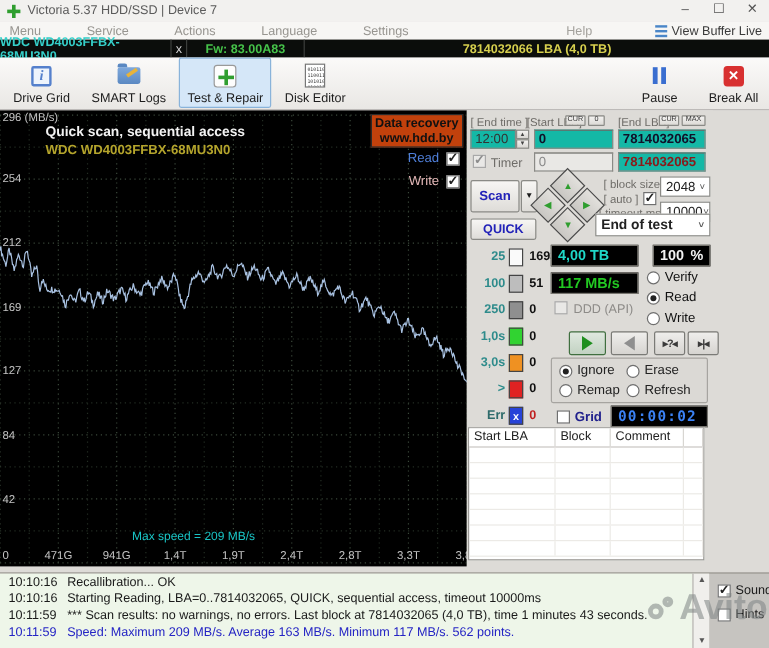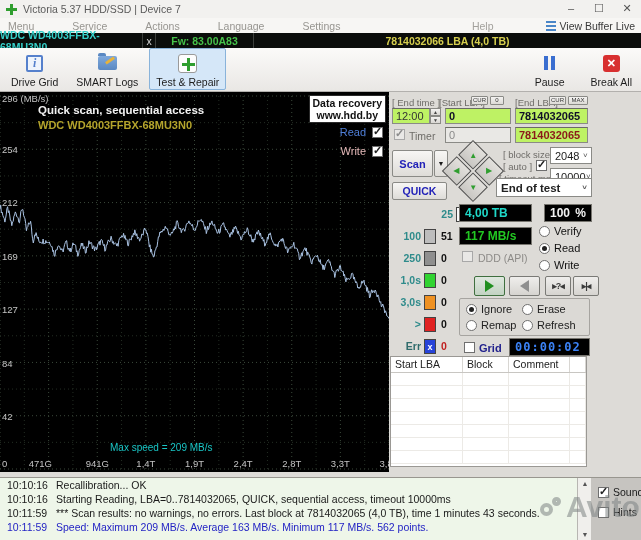--- a/index.html
+++ b/index.html
@@ -71,41 +71,41 @@
   
   #main { position:absolute; left:0; top:92px; width:641px; height:385px; background:#dddbd7; }
 
   
   #graph { position:absolute; left:0; top:0; width:389px; height:380px; background:#000; }
   #graph svg { position:absolute; left:0; top:0; }
   .ytick { position:absolute; left:2px; color:#c4c4c4; font-size:9.5px; }
   .xtick { position:absolute; top:366px; color:#c4c4c4; font-size:9.5px; }
   #g-title { position:absolute; left:38px; top:12px; color:#f2f2f2; font-weight:bold; font-size:11.5px; }
   #g-sub   { position:absolute; left:38px; top:27px; color:#b4a42c; font-weight:bold; font-size:11px; }
-  #hddby { position:absolute; right:3px; top:3px; background:#ffffff; border:1px solid #2a2a2a; padding:1px 3px;
+  #hddby { position:absolute; right:3px; top:3px; background:#c2410c; border:1px solid #2a2a2a; padding:1px 3px;
            text-align:center; font-weight:bold; font-size:10.5px; color:#111; line-height:12px; }
   #g-legend { position:absolute; right:6px; top:34px; }
   .leg-row { display:flex; align-items:center; justify-content:flex-end; margin-bottom:7px; }
   .leg-row .lbl { font-size:11px; margin-right:6px; }
   #g-note { position:absolute; left:110px; top:350px; color:#19c5c5; font-size:10px; }
 
   
   .cb { width:11px; height:11px; background:#fff; border:1px solid #6f6f6f; position:relative; flex:none; }
   .cb.checked:after { content:"\2713"; position:absolute; left:0px; top:-3px; font-size:11px; font-weight:bold; color:#222; }
   .cb.dis { border-color:#a8a8a8; background:#e9e8e6; }
   .cb.dis.checked:after { color:#8c8c8c; }
   .rad { width:11px; height:11px; border-radius:50%; background:#fff; border:1px solid #6f6f6f; position:relative; flex:none; }
   .rad.sel:after { content:""; position:absolute; left:2px; top:2px; width:5px; height:5px; border-radius:50%; background:#222; }
   .rad.dis { border-color:#a0a0a0; background:#e5e4e2; }
   .rad.dis.sel:after { background:#8a9a8a; }
 
   
   #panel { position:absolute; left:389px; top:0; width:205px; height:385px; background:#dddbd7; font-size:10.5px; }
   .plabel { position:absolute; color:#6e6c68; font-size:9.5px; white-space:nowrap; }
-  .inp { position:absolute; background:#bef264; border:1px solid #8a8a86; border-top-color:#6a6a66;
+  .inp { position:absolute; background:#14b8a6; border:1px solid #8a8a86; border-top-color:#6a6a66;
          font-weight:bold; font-size:11px; padding:1px 3px; color:#101028; line-height:12px; }
   .inp.dis { background:#e9e8e5; color:#8a8a8a; }
   .inp.red { color:#8b1a1a; }
   .minibtn { position:absolute; height:9px; background:linear-gradient(#f4f3f1,#dcdad6); border:1px solid #8a8a86;
              font-size:6px; line-height:7px; text-align:center; color:#333; border-radius:1px; }
   .btn { position:absolute; background:linear-gradient(#f7f6f4,#dedcd8); border:1px solid #8a8a86; border-radius:2px;
          text-align:center; color:#1a1a1a; font-size:11px; display:flex; align-items:center; justify-content:center; }
   .btn.blue { color:#2222b8; font-weight:bold; }
   .combo { position:absolute; background:#fff; border:1px solid #8a8a86; display:flex; align-items:center;
            font-size:11px; padding-left:4px; }
@@ -229,20 +229,26 @@
       <span class="ticon">
           <span class="ico-folder"></span>
         </span>
       <span class="lbl">SMART Logs</span>
     </div>
     <div class="tbtn selected">
       <span class="ticon">
           <span class="ico-repair"></span>
         </span>
       <span class="lbl">Test &amp; Repair</span>
+    </div>
+    <div class="tbtn">
+      <span class="ticon">
+          <span class="ico-binary">010110 110011 101010 010011</span>
+        </span>
+      <span class="lbl">Disk Editor</span>
     </div>
     <div id="tb-right">
       <div class="tbtn" id="tb-pause">
         <span class="ticon">
             <span class="ico-pause">
               <i></i>
               <i></i>
             </span>
           </span>
         <span class="lbl">Pause</span>
@@ -298,21 +304,21 @@
           <div class="ytick" style="top: 1px;">296 (MB/s)</div>
           <div class="ytick" style="top: 51.9257px;">254</div>
           <div class="ytick" style="top: 104.851px;">212</div>
           <div class="ytick" style="top: 159.037px;">169</div>
           <div class="ytick" style="top: 211.963px;">127</div>
           <div class="ytick" style="top: 266.149px;">84</div>
           <div class="ytick" style="top: 319.074px;">42</div>
         </div>
       <div id="xticks">
           <div class="xtick" style="left: 2px;">0</div>
-          <div class="xtick" style="left: 28.625px; width: 40px; text-align: left;">471G</div>
+          <div class="xtick" style="left: 28.625px; width: 40px; text-align: center;">471G</div>
           <div class="xtick" style="left: 77.25px; width: 40px; text-align: center;">941G</div>
           <div class="xtick" style="left: 125.875px; width: 40px; text-align: center;">1,4T</div>
           <div class="xtick" style="left: 174.5px; width: 40px; text-align: center;">1,9T</div>
           <div class="xtick" style="left: 223.125px; width: 40px; text-align: center;">2,4T</div>
           <div class="xtick" style="left: 271.75px; width: 40px; text-align: center;">2,8T</div>
           <div class="xtick" style="left: 320.375px; width: 40px; text-align: center;">3,3T</div>
           <div class="xtick" style="left: 369px; width: 40px; text-align: center;">3,8T</div>
         </div>
       <div id="g-title">Quick scan, sequential access</div>
       <div id="g-sub">WDC WD4003FFBX-68MU3N0</div>
@@ -386,21 +392,21 @@
           <span class="arr">˅</span>
       </span>
 
       <span class="btn blue" style="left:3px;top:90px;width:55px;height:18px;font-size:10.5px">QUICK</span>
       <span class="combo" style="left:107px;top:86px;width:96px;height:19px;font-weight:bold;font-size:11.5px">
         <span>End of test</span>
           <span class="arr">˅</span>
       </span>
 
       <div id="counters">
-          <div class="cnt-row" style="top: 112px; padding-left: 32px;">
+          <div class="cnt-row" style="top: 112px;">
             <span class="cnt-lbl">25</span>
             <span class="cnt-box" style="background: rgb(250, 250, 250);"></span>
             <span class="cnt-val">16930</span>
           </div>
           <div class="cnt-row" style="top: 134px;">
             <span class="cnt-lbl">100</span>
             <span class="cnt-box" style="background: rgb(189, 189, 189);"></span>
             <span class="cnt-val">51</span>
           </div>
           <div class="cnt-row" style="top: 156px;">

